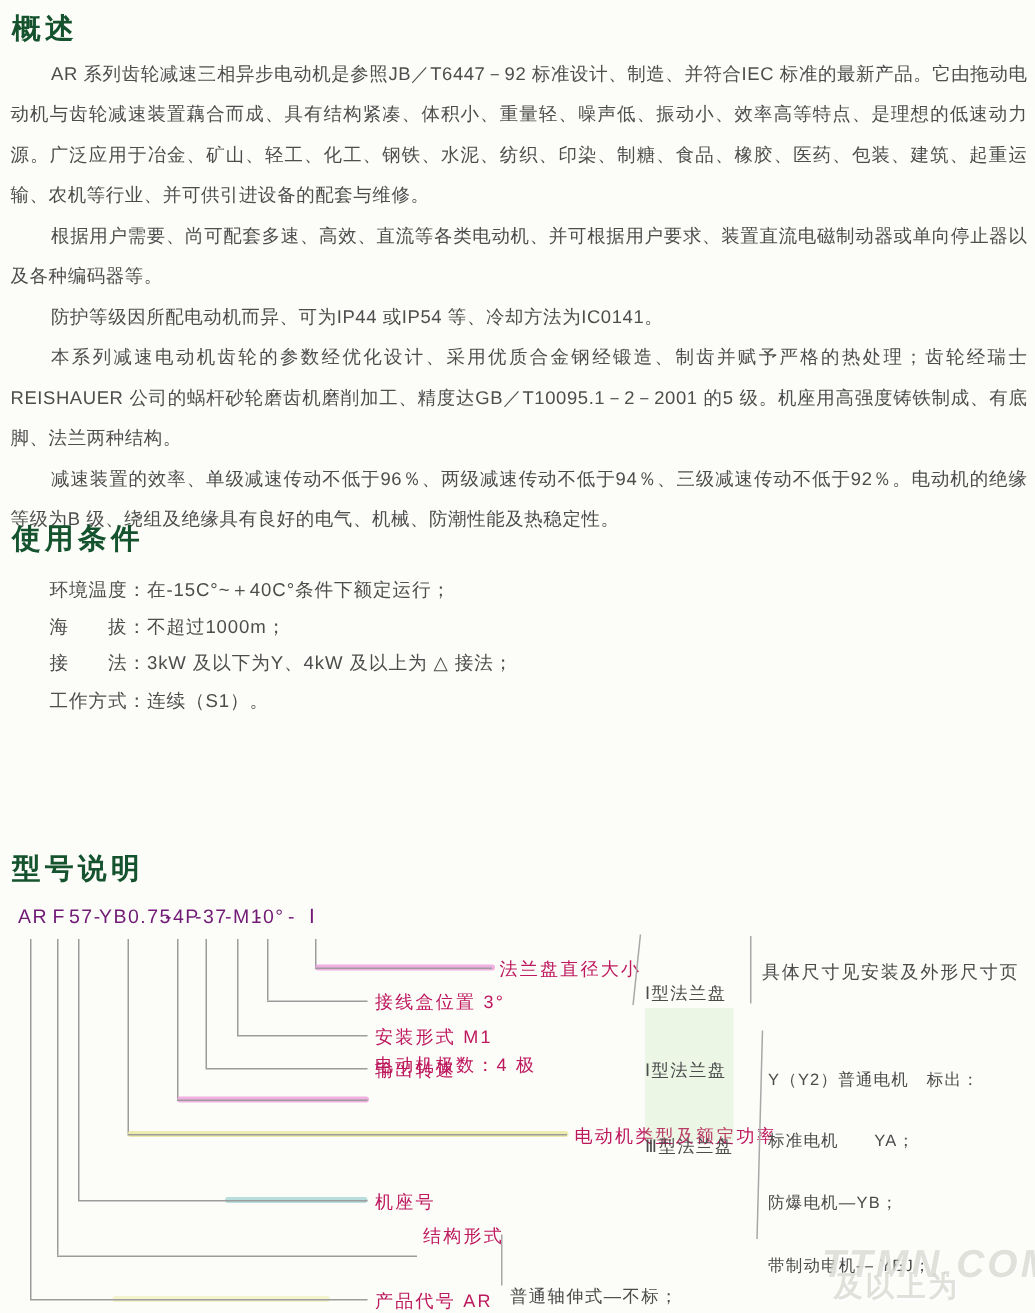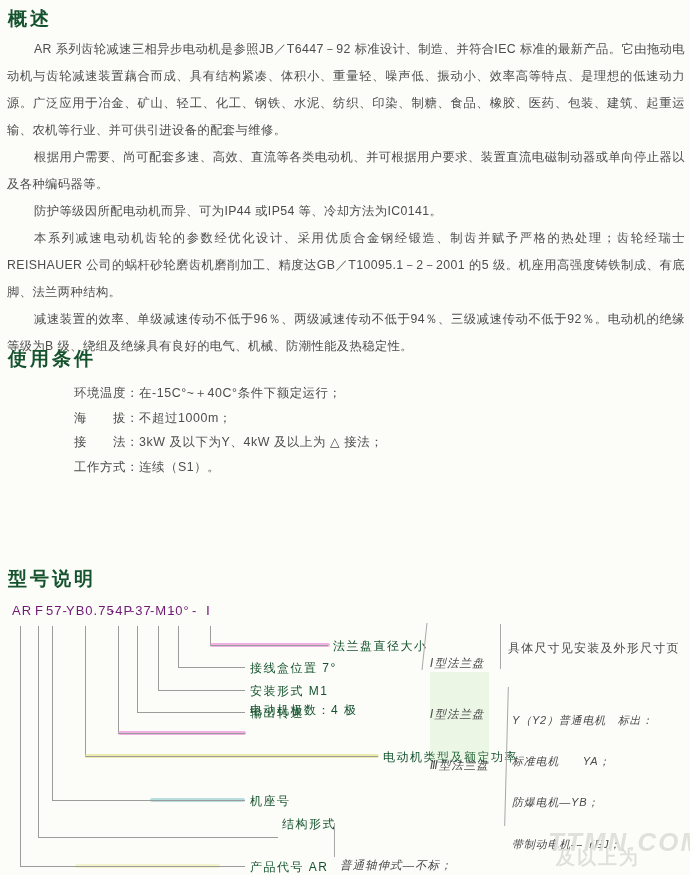--- a/index.html
+++ b/index.html
@@ -12,28 +12,28 @@
   .abs{position:absolute;}
   .heading{
     position:absolute;left:8px;
     font-size:19px;font-weight:bold;color:#14532d;letter-spacing:3px;
   }
   .paras{position:absolute;left:7px;top:36px;width:678px;}
   .paras p{
     margin:0;font-size:12.3px;line-height:27px;letter-spacing:0.4px;
     text-align:justify;text-indent:27px;color:#4d4d4d;
   }
-  .cond{position:absolute;left:33px;top:381px;margin-left:41px;}
+  .cond{position:absolute;left:33px;top:381px;}
   .cond .row{font-size:12.4px;line-height:24.6px;letter-spacing:0.6px;color:#4d4d4d;white-space:pre;}
   .code-part{position:absolute;top:603px;font-size:13px;letter-spacing:1px;color:#701a75;white-space:pre;}
   .vl{position:absolute;width:1px;background:#9c9c9c;}
   .hl{position:absolute;height:1px;background:#9c9c9c;}
   .hilite{position:absolute;height:4px;border-radius:2px;}
-  .co{position:absolute;font-size:12px;letter-spacing:1.5px;color:#14532d;white-space:nowrap;}
-  .opt-list{position:absolute;white-space:pre;color:#4b4b4b;font-style:italic;}
+  .co{position:absolute;font-size:12px;letter-spacing:1.5px;color:#be185d;white-space:nowrap;}
+  .opt-list{position:absolute;white-space:pre;color:#4b4b4b;}
   .flange-opts{left:430px;top:621px;font-size:11.5px;line-height:17px;letter-spacing:1px;
     background:linear-gradient(transparent 30%,rgba(160,220,140,0.18) 30%,rgba(160,220,140,0.18) 82%,transparent 82%);}
   .flange-note{left:508px;top:640px;font-size:12px;letter-spacing:1.2px;color:#4b4b4b;white-space:nowrap;}
   .motor-list{left:512px;top:686px;font-size:11px;line-height:13.8px;letter-spacing:0.8px;}
   .struct-opts{left:340px;top:822px;font-size:11.5px;line-height:17.5px;letter-spacing:1px;}
   .bracket{position:absolute;width:1px;background:#a8a8a8;}
   .wm{position:absolute;font-weight:bold;color:rgba(200,200,192,0.55);
       letter-spacing:2px;white-space:nowrap;
       text-shadow:1px 1px 0 rgba(255,255,255,0.9);}
 </style>
@@ -92,21 +92,21 @@
 <div class="hl" style="left:178px;top:667px;width:67px;"></div>
 <div class="hl" style="left:158px;top:690px;width:87px;"></div>
 <div class="hl" style="left:137px;top:712px;width:108px;"></div>
 <div class="hl" style="left:118px;top:733px;width:127px;"></div>
 <div class="hl" style="left:85px;top:756px;width:293px;"></div>
 <div class="hl" style="left:52px;top:800px;width:193px;"></div>
 <div class="hl" style="left:38px;top:837px;width:240px;"></div>
 <div class="hl" style="left:20px;top:866px;width:225px;"></div>
 
 <div class="co" style="left:333px;top:638px;">法兰盘直径大小</div>
-<div class="co" style="left:250px;top:660px;">接线盒位置 7°</div>
+<div class="co" style="left:250px;top:660px;">接线盒位置 3°</div>
 <div class="co" style="left:250px;top:683px;">安装形式 M1</div>
 <div class="co" style="left:250px;top:705px;">输出转速</div>
 <div class="co" style="left:250px;top:702px;">电动机极数：4 极</div>
 <div class="co" style="left:383px;top:749px;">电动机类型及额定功率</div>
 <div class="co" style="left:250px;top:793px;">机座号</div>
 <div class="co" style="left:282px;top:816px;">结构形式</div>
 <div class="co" style="left:250px;top:859px;">产品代号 AR</div>
 
 <div class="bracket" style="left:424px;top:623px;height:47px;transform:skewX(-6deg);"></div>
 <div class="opt-list flange-opts">

